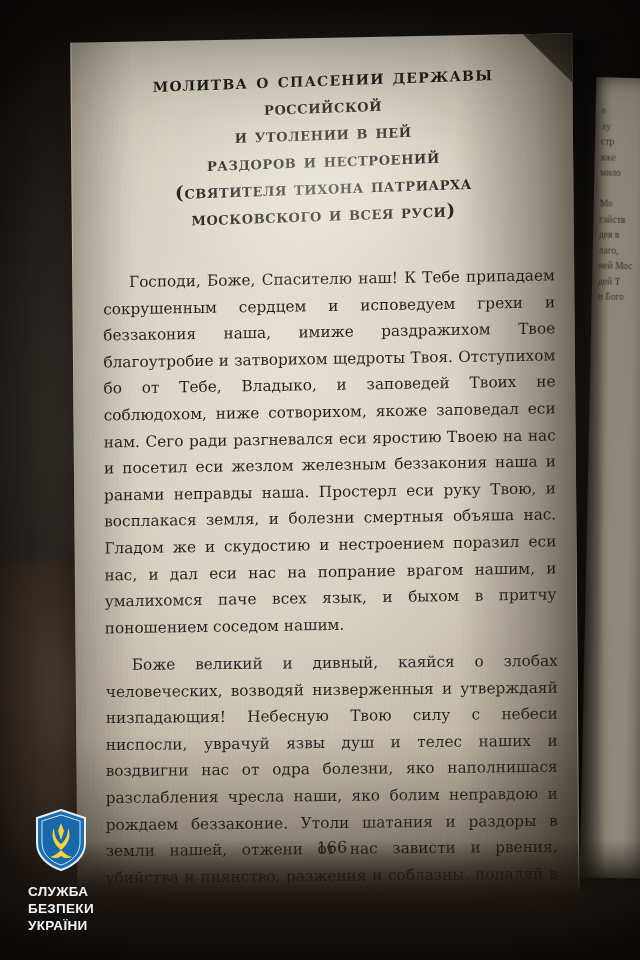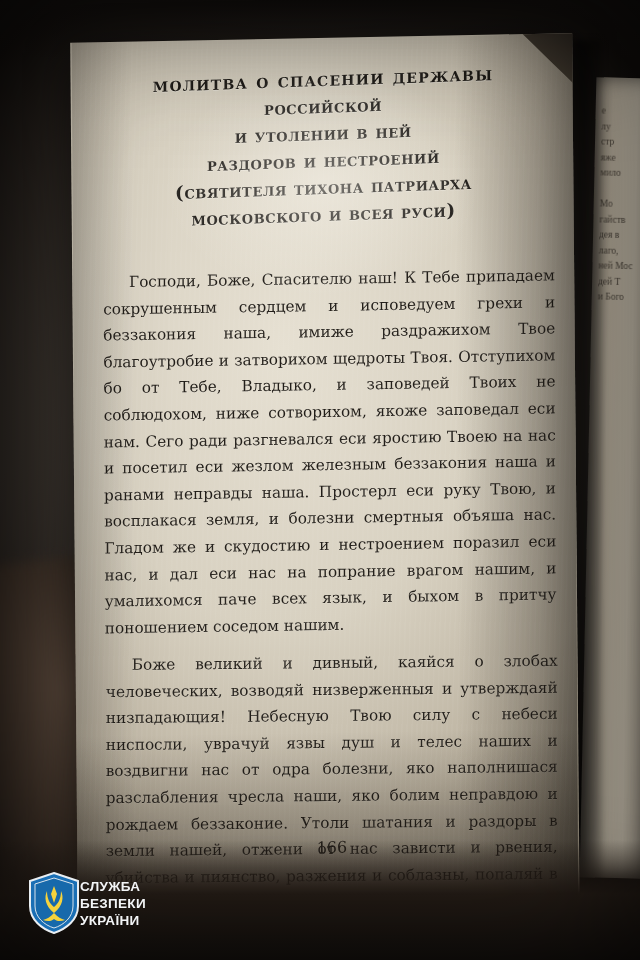--- a/index.html
+++ b/index.html
@@ -190,20 +190,22 @@
     box-shadow: inset 0 0 140px rgba(0,0,0,0.75);
     pointer-events: none;
   }
 
   
   .watermark {
     position: absolute;
     left: 28px; bottom: 26px;
     display: flex;
     align-items: center;
+    gap: 12px;
+    flex-direction: column;
   }
   .wm-emblem {
     width: 52px; height: 62px;
     position: relative;
   }
   .wm-text {
     color: #f2f4f6;
     font-family: "Liberation Sans", sans-serif;
     font-weight: bold;
     font-size: 13.5px;

